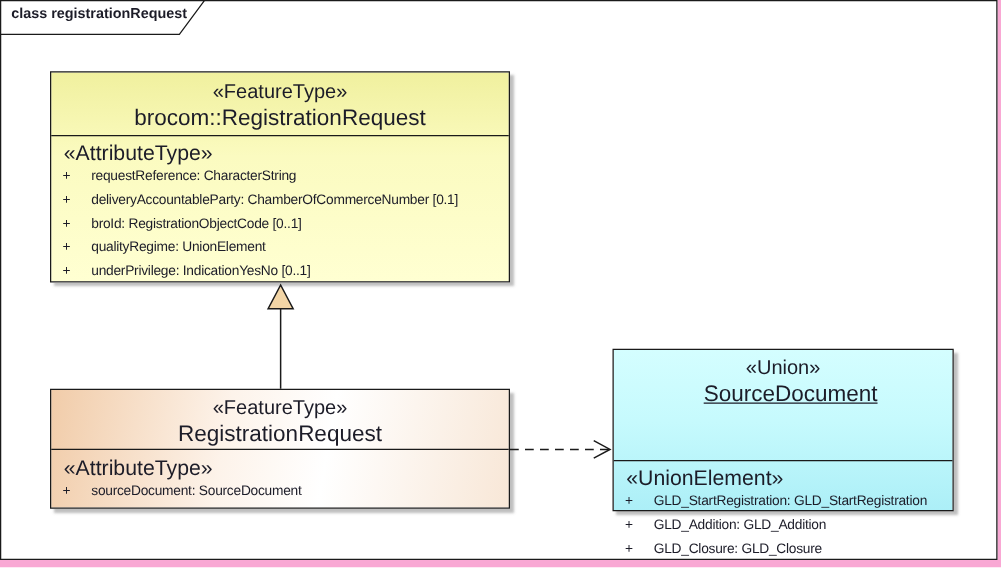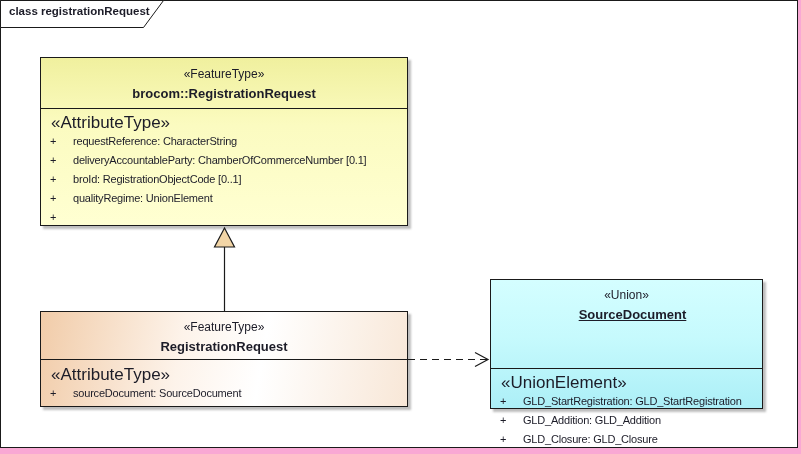--- a/index.html
+++ b/index.html
@@ -6,22 +6,22 @@
   body{font-family:"Liberation Sans", sans-serif;color:#1c1c28;}
   .canvas{position:relative;width:801px;height:454px;background:#f9a8d4;overflow:hidden;}
   .frame{position:absolute;left:0;top:0;width:798px;height:448px;border:1px solid #1a1a1a;box-sizing:border-box;background:#ffffff;}
   .tab{position:absolute;left:0;top:0;width:170px;height:30px;}
   .tab-label{position:absolute;left:9px;top:5px;font-size:11.5px;font-weight:bold;white-space:nowrap;}
   .connectors{position:absolute;left:0;top:0;width:801px;height:454px;pointer-events:none;}
 
   .class-box{position:absolute;border:1px solid #1a1a1a;box-sizing:border-box;
              box-shadow:3px 3px 2px rgba(110,110,110,0.45);}
   .class-header{text-align:center;box-sizing:border-box;}
-  .stereotype{font-size:12px;line-height:20px;white-space:nowrap;}
-  .class-name{font-size:13px;font-weight:bold;line-height:20px;white-space:nowrap;}
+  .stereotype{font-size:16px;line-height:20px;white-space:nowrap;}
+  .class-name{font-size:18px;font-weight:normal;line-height:20px;white-space:nowrap;}
   .class-name.underline{text-decoration:underline;padding-left:12px;}
   .compartment{border-top:1px solid #1a1a1a;box-sizing:border-box;}
   .section-label{font-size:17px;line-height:19px;padding-left:10px;white-space:nowrap;}
   .attr-row{display:flex;font-size:11px;letter-spacing:-0.2px;line-height:19px;white-space:nowrap;}
   .attr-vis{width:23px;padding-left:9px;flex:none;}
 
   .box-brocom{left:40px;top:57px;width:368px;height:169px;
               background:linear-gradient(180deg,#f0f09e 0%,#fbfbc0 40%,#ffffd2 100%);}
   .box-brocom .class-header{height:50px;padding-top:6px;}
   .box-brocom .compartment{height:118px;padding-top:4px;}
@@ -66,20 +66,21 @@
       <div class="attr-row">
         <span class="attr-vis">+</span>
         <span>broId: RegistrationObjectCode [0..1]</span>
       </div>
       <div class="attr-row">
         <span class="attr-vis">+</span>
         <span>qualityRegime: UnionElement</span>
       </div>
       <div class="attr-row">
         <span class="attr-vis">+</span>
+        <span>underPrivilege: IndicationYesNo [0..1]</span>
       </div>
     </div>
   </div>
 
   <div class="class-box box-regreq">
     <div class="class-header">
       <div class="stereotype">«FeatureType»</div>
       <div class="class-name">RegistrationRequest</div>
     </div>
     <div class="compartment">

